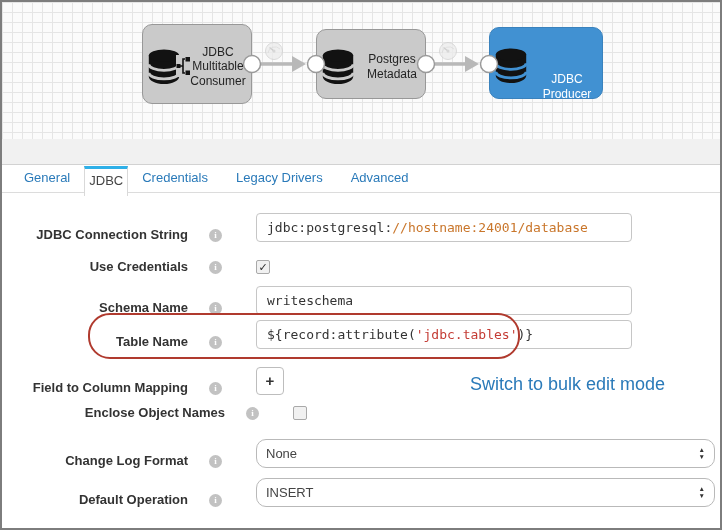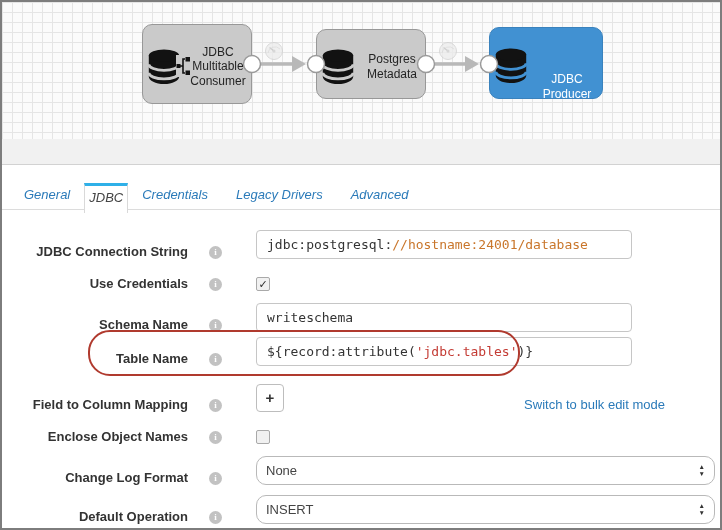--- a/index.html
+++ b/index.html
@@ -19,21 +19,21 @@
   .node .stage-label { font-size:12px; line-height:1.22; color:#242424; padding:0 4px; }
   .node.blue { background:#4191d2; border-color:#3a82bd; }
   .node.blue .stage-label { color:#fff;margin-top:42px; }
   .node-icon { position:relative; display:inline-block; line-height:0; }
   .fork-badge { position:absolute; right:-6px; top:7px; }
   .conn { position:absolute; }
   .gauge { position:absolute; opacity:.75; }
 
   
   .tabs { display:flex; align-items:flex-end; border-bottom:1px solid #dcdcdc;
-          padding-left:8px; margin-top:17px;font-style:italic; }
+          padding-left:8px; margin-top:0; }
   .tab { padding:5px 14px 7px; font-size:13px; color:#2a7ab9; cursor:pointer; }
   .tab.active { color:#454545; background:#fff; border:1px solid #d9d9d9; border-bottom:none;
           border-top:3px solid #2fb0e8; padding:4px 4px 8px; margin-bottom:-4px; position:relative; }
 
   
   .config { position:relative; height:323px; }
   .row { position:absolute; left:0; right:0; display:flex; align-items:flex-end;gap:16px; }
   .lbl { width:186px; text-align:right; font-weight:bold; font-size:13px; color:#333; flex:none; }
   .info { width:13px; height:13px; border-radius:50%; background:#c2c2c2; color:#fff;
           font-size:9px; font-weight:bold; line-height:13px; text-align:center;
@@ -41,21 +41,21 @@
   .ctrl { margin-left:18px; }
   .tbox { width:376px; height:29px; border:1px solid #c6c6c6; border-radius:4px; background:#fff;
           font-family:"DejaVu Sans Mono", monospace; font-size:13px; color:#333;
           line-height:27px; padding:0 10px; white-space:nowrap; overflow:hidden; }
   .code-orange { color:#c9762b; }
   .code-red { color:#c43c35; }
   .checkbox { width:14px; height:14px; border:1px solid #a9a9a9; border-radius:2px; background:#f1f1f1;
           font-size:11px; line-height:12px; text-align:center; color:#2b2b2b; }
   .addbtn { width:28px; height:28px; border:1px solid #bdbdbd; border-radius:4px; background:#fff;
           font-size:15px; font-weight:bold; color:#333; line-height:26px; text-align:center; }
-  .bulk-link { margin-left:auto; margin-right:55px; font-size:13px; color:#2a7ab9; cursor:pointer; }
+  .bulk-link { margin-left:auto; margin-right:55px; font-size:18px; color:#2a7ab9; cursor:pointer; }
   .select { width:459px; height:29px; border:1px solid #b9b9b9; border-radius:10px; background:#fff;
           display:flex; align-items:center; padding:0 9px; font-size:13px; color:#444; }
   .spinner { margin-left:auto; display:flex; flex-direction:column; font-size:6.5px; color:#333;
           line-height:.95; letter-spacing:0; }
   .annotation { position:absolute; left:86px; top:120px; width:432px; height:46px;
           border:2px solid #b03a2e; border-radius:22px; pointer-events:none; }
 </style>
 </head>
 <body>
 
@@ -172,21 +172,21 @@
 
     <div class="annotation"></div>
 
     <div class="row" style="top:173px; height:29px;">
       <span class="lbl">Field to Column Mapping</span>
       <span class="info">i</span>
       <div class="addbtn ctrl">+</div>
       <span class="bulk-link">Switch to bulk edit mode</span>
     </div>
 
-    <div class="row" style="top:218px; height:16px;">
+    <div class="row" style="top:211px; height:16px;margin-left:37px;">
       <span class="lbl">Enclose Object Names</span>
       <span class="info">i</span>
       <span class="checkbox ctrl"></span>
     </div>
 
     <div class="row" style="top:246px; height:29px;">
       <span class="lbl">Change Log Format</span>
       <span class="info">i</span>
       <div class="select ctrl">
         <span>None</span>

